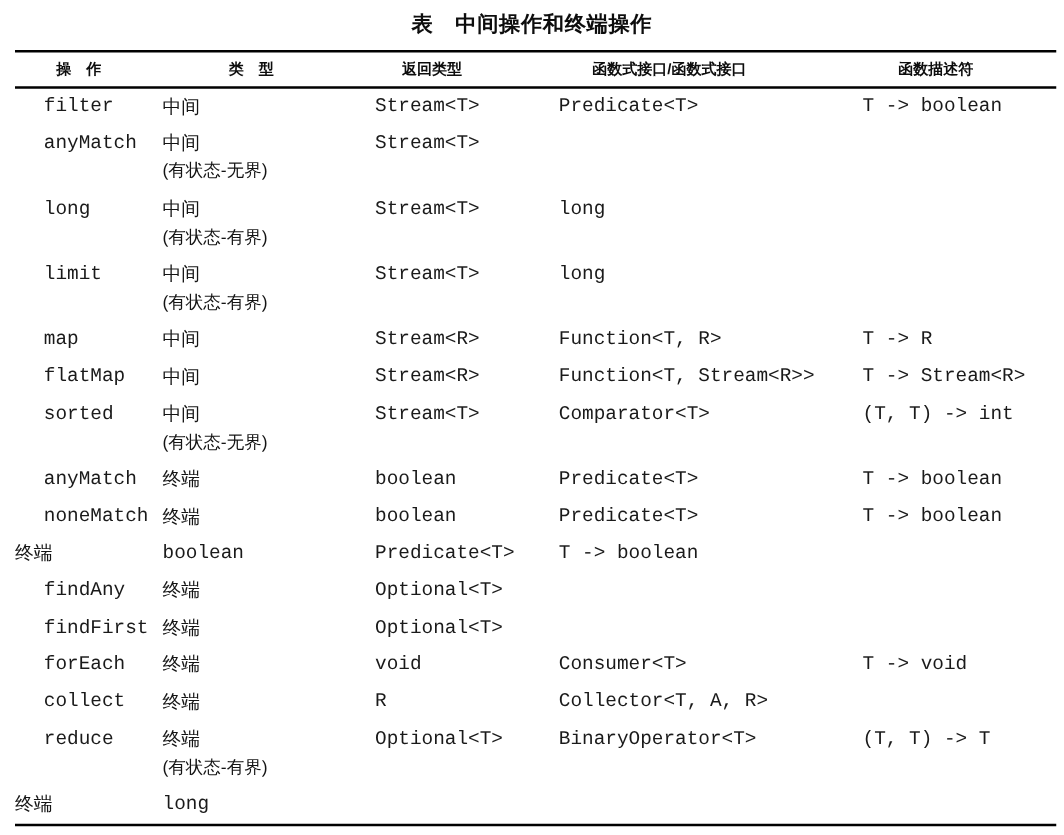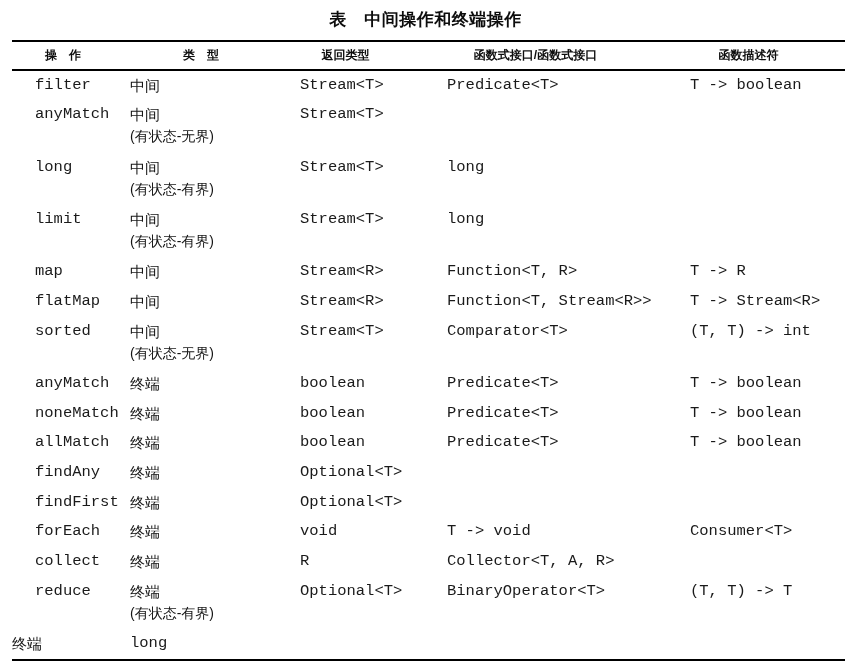--- a/index.html
+++ b/index.html
@@ -157,21 +157,20 @@
     <div class="cell mono">T -&gt; boolean</div>
   </div>
         <div class="row grid-cols">
     <div class="cell c-op mono">noneMatch</div>
     <div class="cell cjk"><span>终端</span></div>
     <div class="cell mono">boolean</div>
     <div class="cell mono">Predicate&lt;T&gt;</div>
     <div class="cell mono">T -&gt; boolean</div>
   </div>
         <div class="row grid-cols">
-    <div class="cell c-op mono">allMatch</div>
     <div class="cell cjk"><span>终端</span></div>
     <div class="cell mono">boolean</div>
     <div class="cell mono">Predicate&lt;T&gt;</div>
     <div class="cell mono">T -&gt; boolean</div>
   </div>
         <div class="row grid-cols">
     <div class="cell c-op mono">findAny</div>
     <div class="cell cjk"><span>终端</span></div>
     <div class="cell mono">Optional&lt;T&gt;</div>
     <div class="cell mono"></div>
@@ -181,22 +180,22 @@
     <div class="cell c-op mono">findFirst</div>
     <div class="cell cjk"><span>终端</span></div>
     <div class="cell mono">Optional&lt;T&gt;</div>
     <div class="cell mono"></div>
     <div class="cell mono"></div>
   </div>
         <div class="row grid-cols">
     <div class="cell c-op mono">forEach</div>
     <div class="cell cjk"><span>终端</span></div>
     <div class="cell mono">void</div>
+    <div class="cell mono">Consumer&lt;T&gt;</div>
     <div class="cell mono">T -&gt; void</div>
-    <div class="cell mono">Consumer&lt;T&gt;</div>
   </div>
         <div class="row grid-cols">
     <div class="cell c-op mono">collect</div>
     <div class="cell cjk"><span>终端</span></div>
     <div class="cell mono">R</div>
     <div class="cell mono">Collector&lt;T, A, R&gt;</div>
     <div class="cell mono"></div>
   </div>
         <div class="row grid-cols tall">
     <div class="cell c-op mono">reduce</div>

